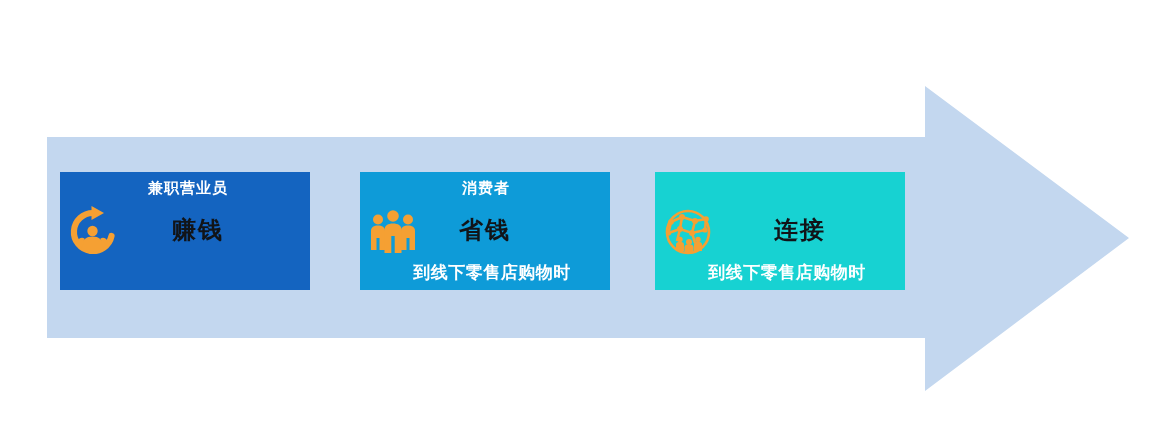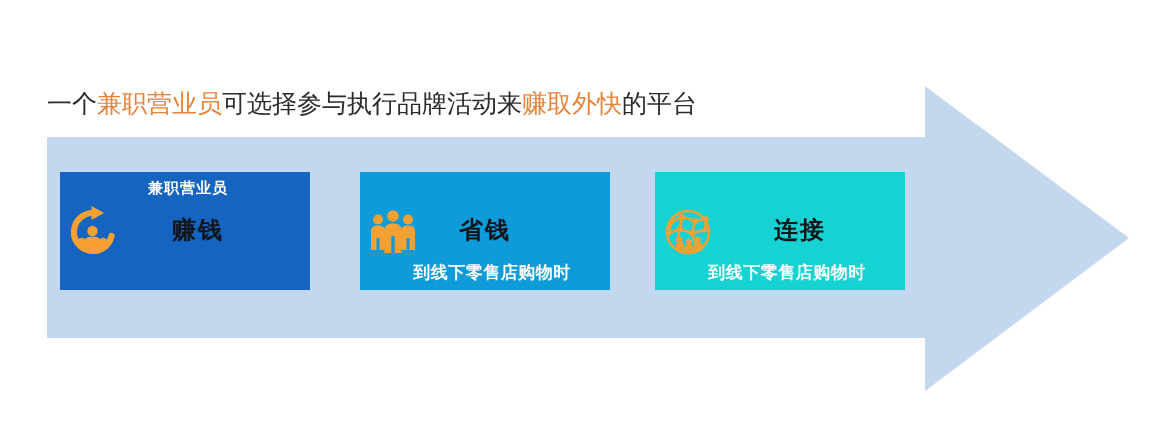--- a/index.html
+++ b/index.html
@@ -112,23 +112,20 @@
     width: 54px;
     height: 54px;
   }
   .card-icon svg { display: block; }
 </style>
 </head>
 <body>
 
 <div id="stage">
 
-  <div id="title">
-    <span>一个</span><span class="hl">兼职营业员</span><span>可选择参与执行品牌活动来</span><span class="hl">赚取外快</span><span>的平台</span>
-  </div>
 
   <div id="arrow">
     <svg width="1082" height="305" viewBox="0 0 1082 305" xmlns="http://www.w3.org/2000/svg">
       <polygon points="0,51 878,51 878,0 1082,152 878,305 878,252 0,252" fill="#c3d7ef"></polygon>
     </svg>
   </div>
 
   <div class="card" id="card-0">
     <div class="card-header">兼职营业员</div>
     <div class="card-icon">
@@ -142,20 +139,21 @@
         <path d="M15 44 C15 34.5 20.5 31.5 26.5 31.5 C32.5 31.5 38 34.5 38 44 Z" fill="#f5a033"></path>
 
         <path d="M11 37 C12.5 33 16 31.8 18.5 33.6 L16 43 Z" fill="#f5a033"></path>
         <path d="M42 37 C40.5 33 37 31.8 34.5 33.6 L37 43 Z" fill="#f5a033"></path>
       </svg>
     </div>
     <div class="card-main">赚钱</div>
   </div>
 
   <div class="card" id="card-1">
+    <div class="card-header">消费者</div>
     <div class="card-icon">
       <svg width="54" height="54" viewBox="0 0 54 54" xmlns="http://www.w3.org/2000/svg">
 
         <circle cx="12" cy="14.5" r="5" fill="#f5a033"></circle>
         <path d="M5 45 L5 26 C5 22 8 20.5 12 20.5 C16 20.5 19 22 19 26 L19 45 Z" fill="#f5a033"></path>
         <rect x="10.5" y="33" width="3" height="12" fill="#0e9bd8"></rect>
 
         <circle cx="42" cy="14.5" r="5" fill="#f5a033"></circle>
         <path d="M35 45 L35 26 C35 22 38 20.5 42 20.5 C46 20.5 49 22 49 26 L49 45 Z" fill="#f5a033"></path>
         <rect x="40.5" y="33" width="3" height="12" fill="#0e9bd8"></rect>

